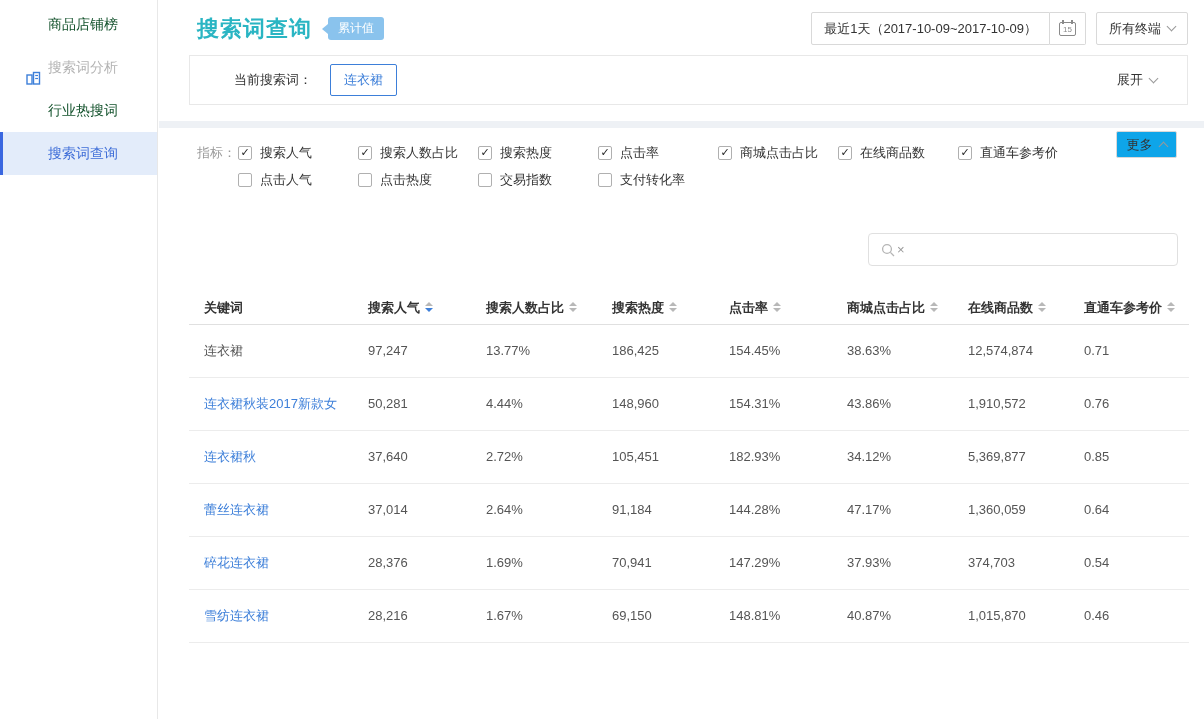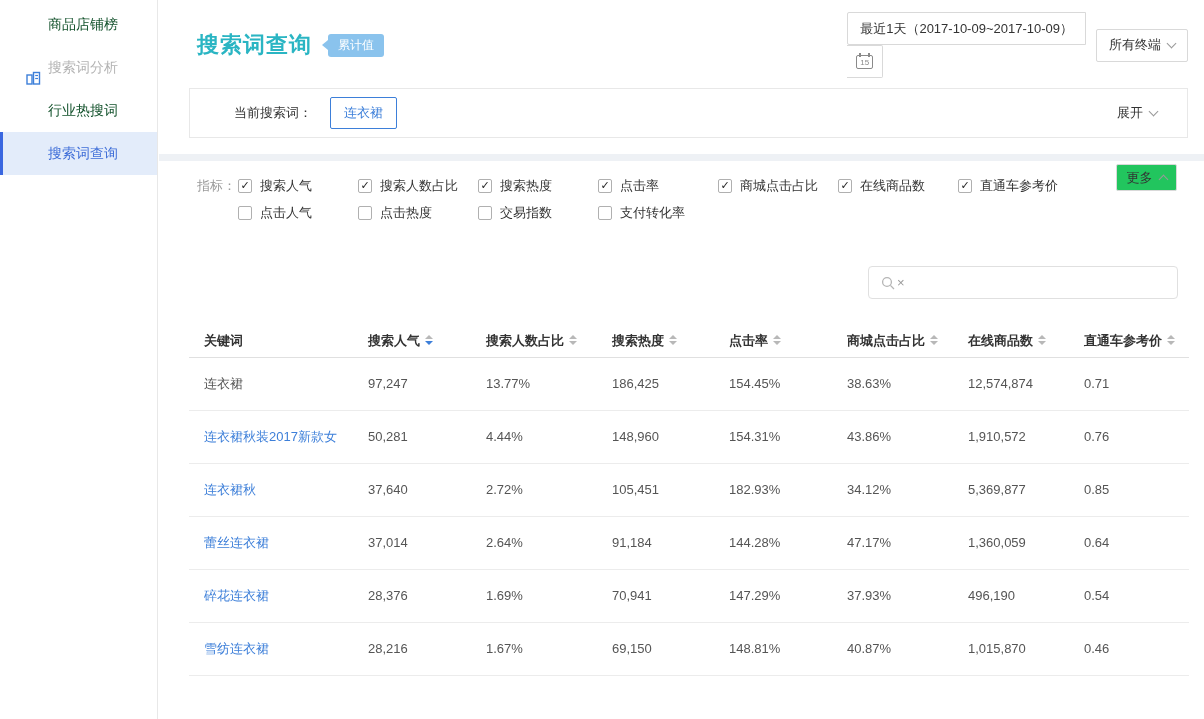--- a/index.html
+++ b/index.html
@@ -22,21 +22,21 @@
   .topbar { display:flex; justify-content:space-between; align-items:center;
     padding:12px 16px 10px 38px; }
   .title-group { display:flex; align-items:center; }
   .page-title { font-size:22px; font-weight:bold; color:#2ab5c3; letter-spacing:1px; }
   .badge { position:relative; margin-left:16px; background:#8ac3ed; color:#fff;
     font-size:12px; padding:3px 10px; border-radius:3px; }
   .badge::before { content:""; position:absolute; left:-6px; top:50%; margin-top:-5px;
     border-top:5px solid transparent; border-bottom:5px solid transparent;
     border-right:6px solid #8ac3ed; }
   .controls { display:flex; align-items:center; }
-  .date-group { display:flex; cursor:pointer;flex-direction:column; }
+  .date-group { display:flex; cursor:pointer; }
   .date-text { border:1px solid #d9d9d9; height:33px; line-height:31px; padding:0 12px;
     font-size:13px; color:#333; border-radius:2px 0 0 2px; white-space:nowrap; }
   .cal-box { width:36px; height:33px; border:1px solid #d9d9d9; border-left:none;
     display:flex; align-items:center; justify-content:center; border-radius:0 2px 2px 0; }
   .cal-icon { width:17px; height:14px; border:1px solid #8a8a8a; border-radius:2px;
     position:relative; font-size:8px; color:#8a8a8a; text-align:center; line-height:13px; }
   .cal-icon::before, .cal-icon::after { content:""; position:absolute; top:-3px;
     width:2px; height:4px; background:#8a8a8a; }
   .cal-icon::before { left:2px; } .cal-icon::after { right:2px; }
   .terminal-btn { margin-left:10px; border:1px solid #d9d9d9; height:33px;
@@ -60,21 +60,21 @@
   .metrics { display:flex; padding-left:38px; }
   .metrics-label { font-size:13px; color:#9a9a9a; line-height:27px; width:41px; flex:none; }
   .metric-row { display:flex; height:27px; align-items:center; }
   .metric-item { width:120px; display:flex; align-items:center; font-size:13px;
     color:#333; cursor:pointer; flex:none; }
   .cb { width:14px; height:14px; border:1px solid #b0b0b0; border-radius:2px;
     margin-right:8px; display:inline-flex; align-items:center; justify-content:center;
     font-size:11px; color:#222; background:#fff; flex:none; }
   .cb.checked::after { content:"✓"; font-weight:bold; }
   .more-btn { position:absolute; right:27px; top:3px; width:61px; height:27px;
-    border:1px solid #d9d9d9; background:#22c55e; font-size:13px; color:#333;
+    border:1px solid #d9d9d9; background:#0ea5e9; font-size:13px; color:#333;
     display:flex; align-items:center; justify-content:center; border-radius:2px; cursor:pointer;font-family:Liberation Serif, serif; }
   
   .search-row { display:flex; justify-content:flex-end; margin:40px 26px 0 0; }
   .search-box { width:310px; height:33px; border:1px solid #e0e0e0; border-radius:4px;
     display:flex; align-items:center; padding:0 12px; background:#fff; }
   .search-box input { flex:1; border:none; outline:none; font-size:13px; color:#333;
     margin-left:7px; font-family:inherit; background:transparent; }
   .search-box input::placeholder { color:#c0c4c9; }
   .clear-x { color:#999; font-size:13px; cursor:pointer; padding:0 2px; }
   
@@ -274,21 +274,21 @@
             <td>1,360,059</td>
             <td>0.64</td>
           </tr>
           <tr>
             <td class="kw"><a>碎花连衣裙</a></td>
             <td>28,376</td>
             <td>1.69%</td>
             <td>70,941</td>
             <td>147.29%</td>
             <td>37.93%</td>
-            <td>496,190</td>
+            <td>374,703</td>
             <td>0.54</td>
           </tr>
           <tr>
             <td class="kw"><a>雪纺连衣裙</a></td>
             <td>28,216</td>
             <td>1.67%</td>
             <td>69,150</td>
             <td>148.81%</td>
             <td>40.87%</td>
             <td>1,015,870</td>

